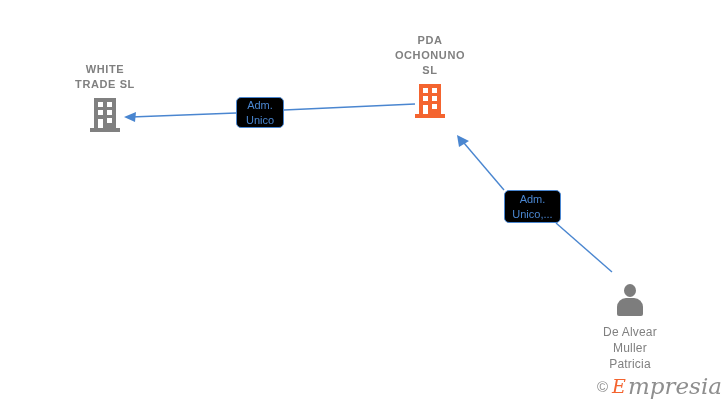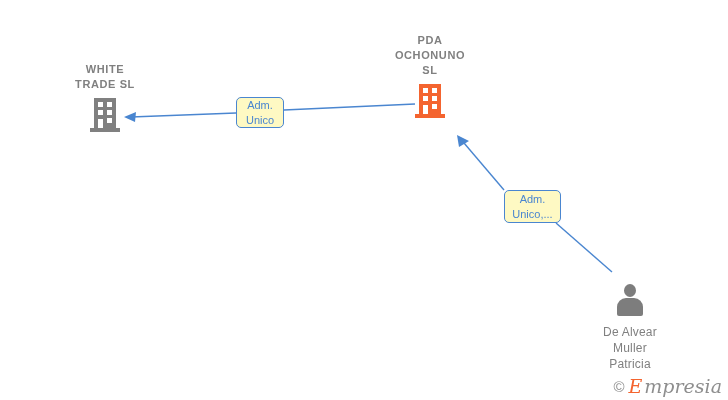--- a/index.html
+++ b/index.html
@@ -102,21 +102,21 @@
     height: 18px;
     background: currentColor;
     border-radius: 9px 9px 2px 2px;
   }
   
   .edge-label {
     position: absolute;
     box-sizing: border-box;
     border: 1px solid #4a86d0;
     border-radius: 5px;
-    background: #fef9c3;
+    background: #000000;
     color: #4a86d0;
     font-size: 11px;
     line-height: 15px;
     text-align: center;
     display: flex;
     flex-direction: column;
     align-items: center;
     justify-content: center;
     padding: 3px 6px;
     white-space: pre-line;
@@ -139,21 +139,21 @@
     color: #f4642f;
     font-family: "DejaVu Serif", serif;
     font-style: italic;
     font-size: 19px;
     line-height: 19px;
   }
   .wm-rest {
     color: #8e8e8e;
     font-family: "DejaVu Serif", serif;
     font-style: italic;
-    font-size: 19px;
+    font-size: 23px;
     line-height: 19px;
     margin-left: -2px;
   }
 </style>
 </head>
 <body>
 
 <div id="diagram-canvas">
 
   <svg class="edge-svg" viewBox="0 0 728 400">

